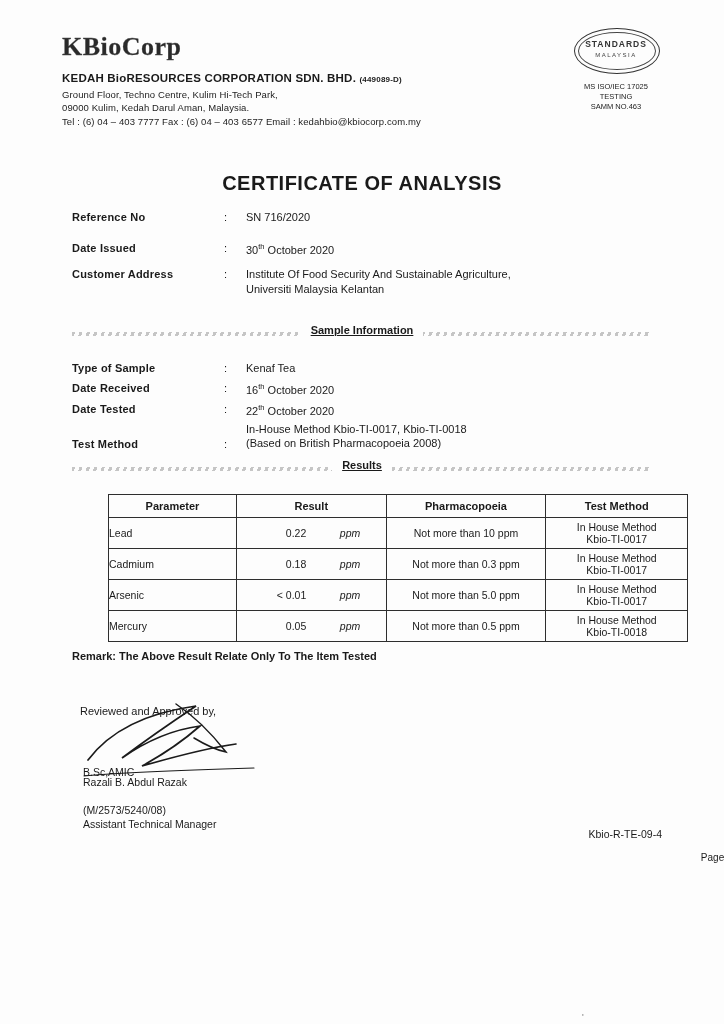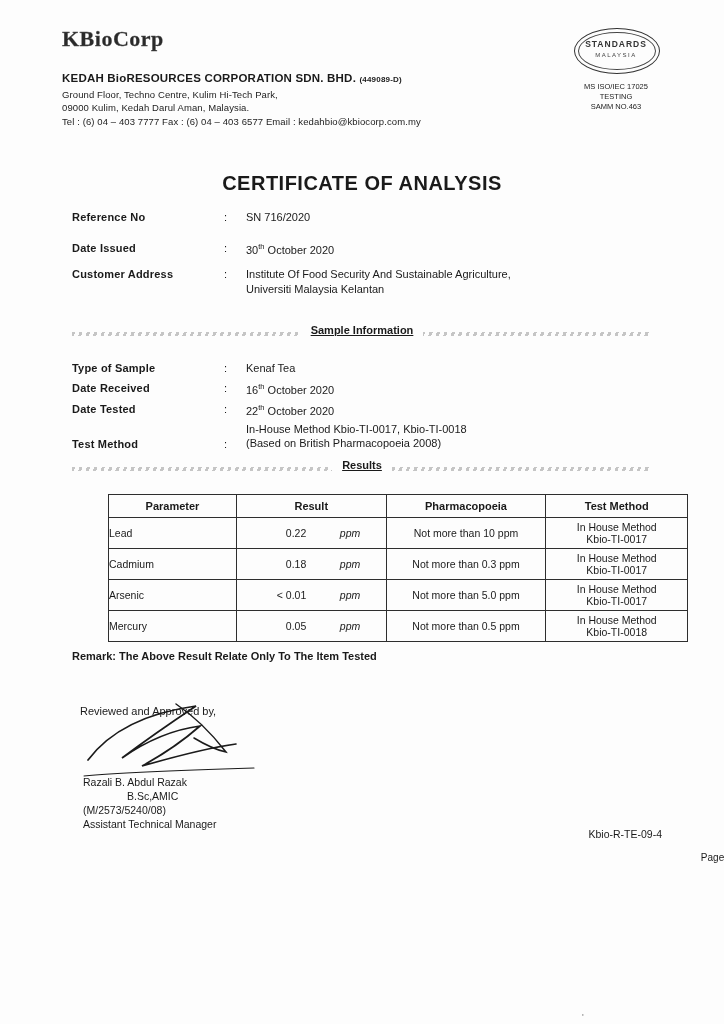--- a/index.html
+++ b/index.html
@@ -22,24 +22,24 @@
     position: absolute;
     left: 0; top: 0;
     width: 724px; height: 1024px;
     background: #fdfdfd;
   }
 
   
   .logo {
     position: absolute;
     left: 62px;
-    top: 26px;
+    top: 32px;
     font-family: "Liberation Serif", serif;
     font-weight: bold;
-    font-size: 22px;
+    font-size: 26px;
     letter-spacing: 0.5px;
     color: #2a2a2a;
     -webkit-text-stroke: 0.3px #555;
   }
 
   .company-name {
     position: absolute;
     left: 62px;
     top: 72px;
     font-size: 11.5px;
@@ -247,21 +247,21 @@
     width: 220px;
     height: 90px;
   }
   .sig-name {
     position: absolute;
     left: 83px;
     font-size: 10.5px;
     white-space: nowrap;
   }
   .sn1 { top: 776px; }
-  .sn2 { top: 790px; margin-left: 44px; }
+  .sn2 { top: 766px; }
   .sn3 { top: 804px; }
   .sn4 { top: 818px; }
 
   .doccode {
     position: absolute;
     right: 62px;
     top: 828px;
     font-size: 10.5px;
   }
 

